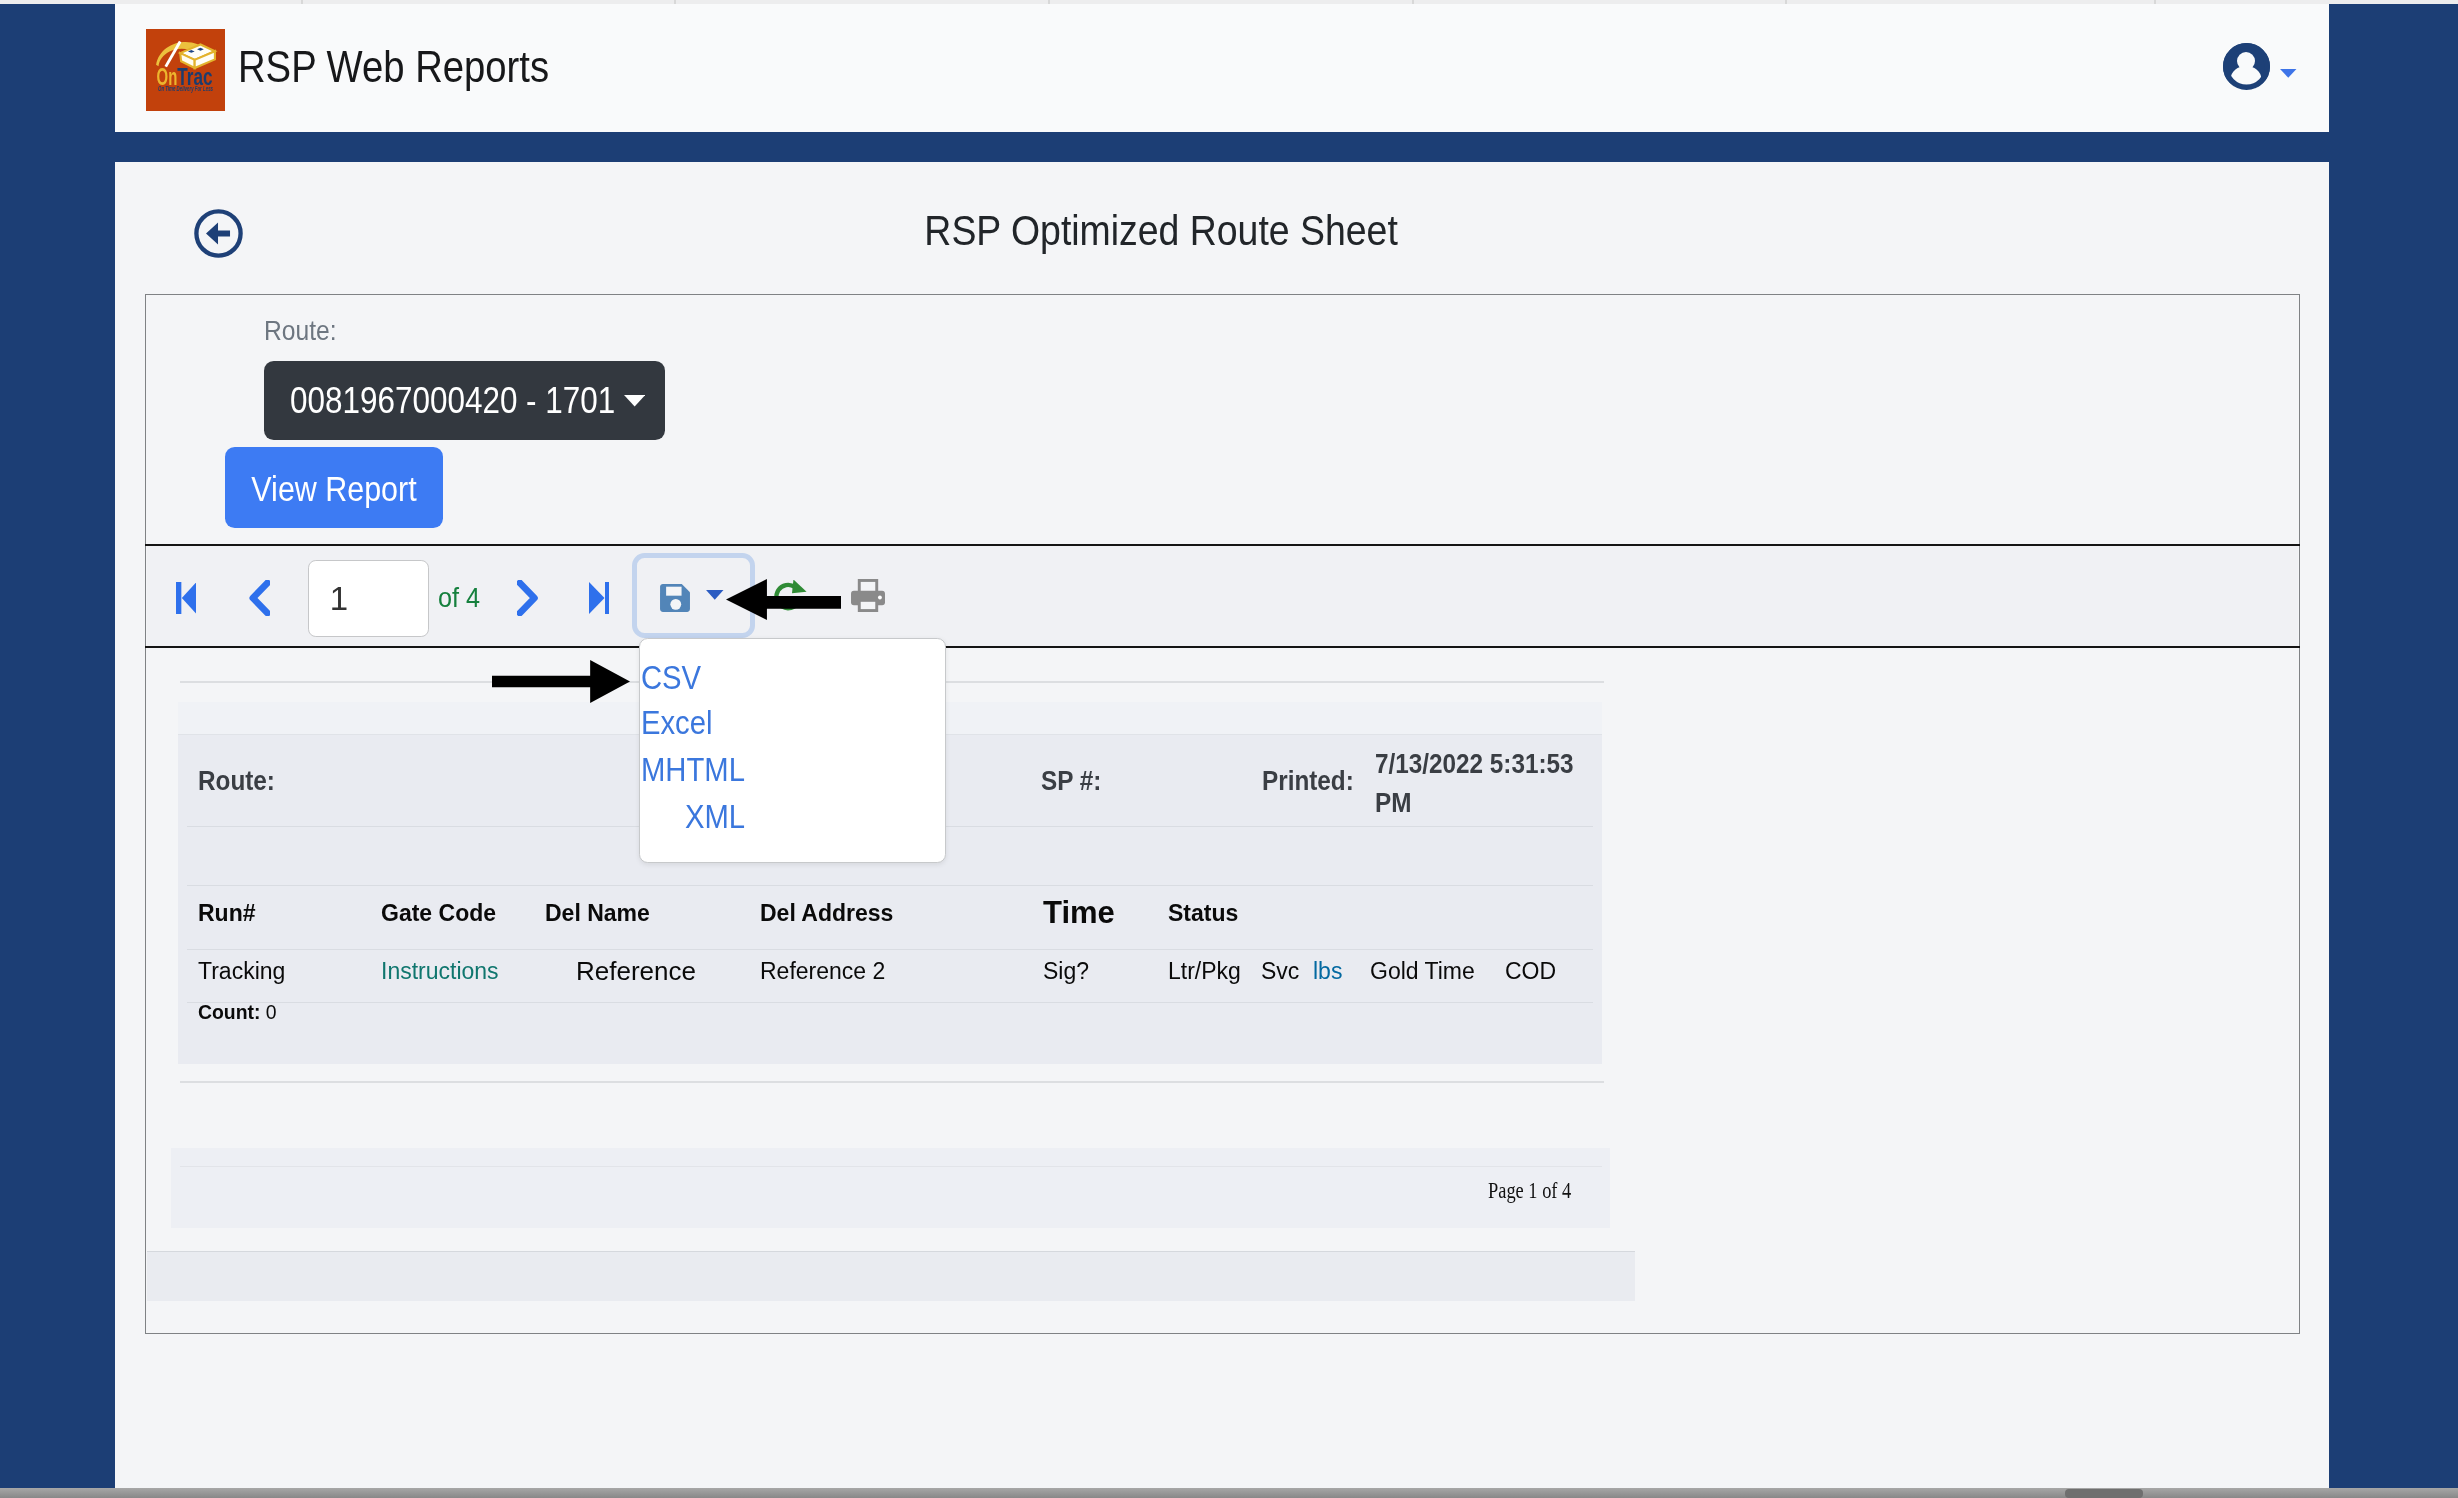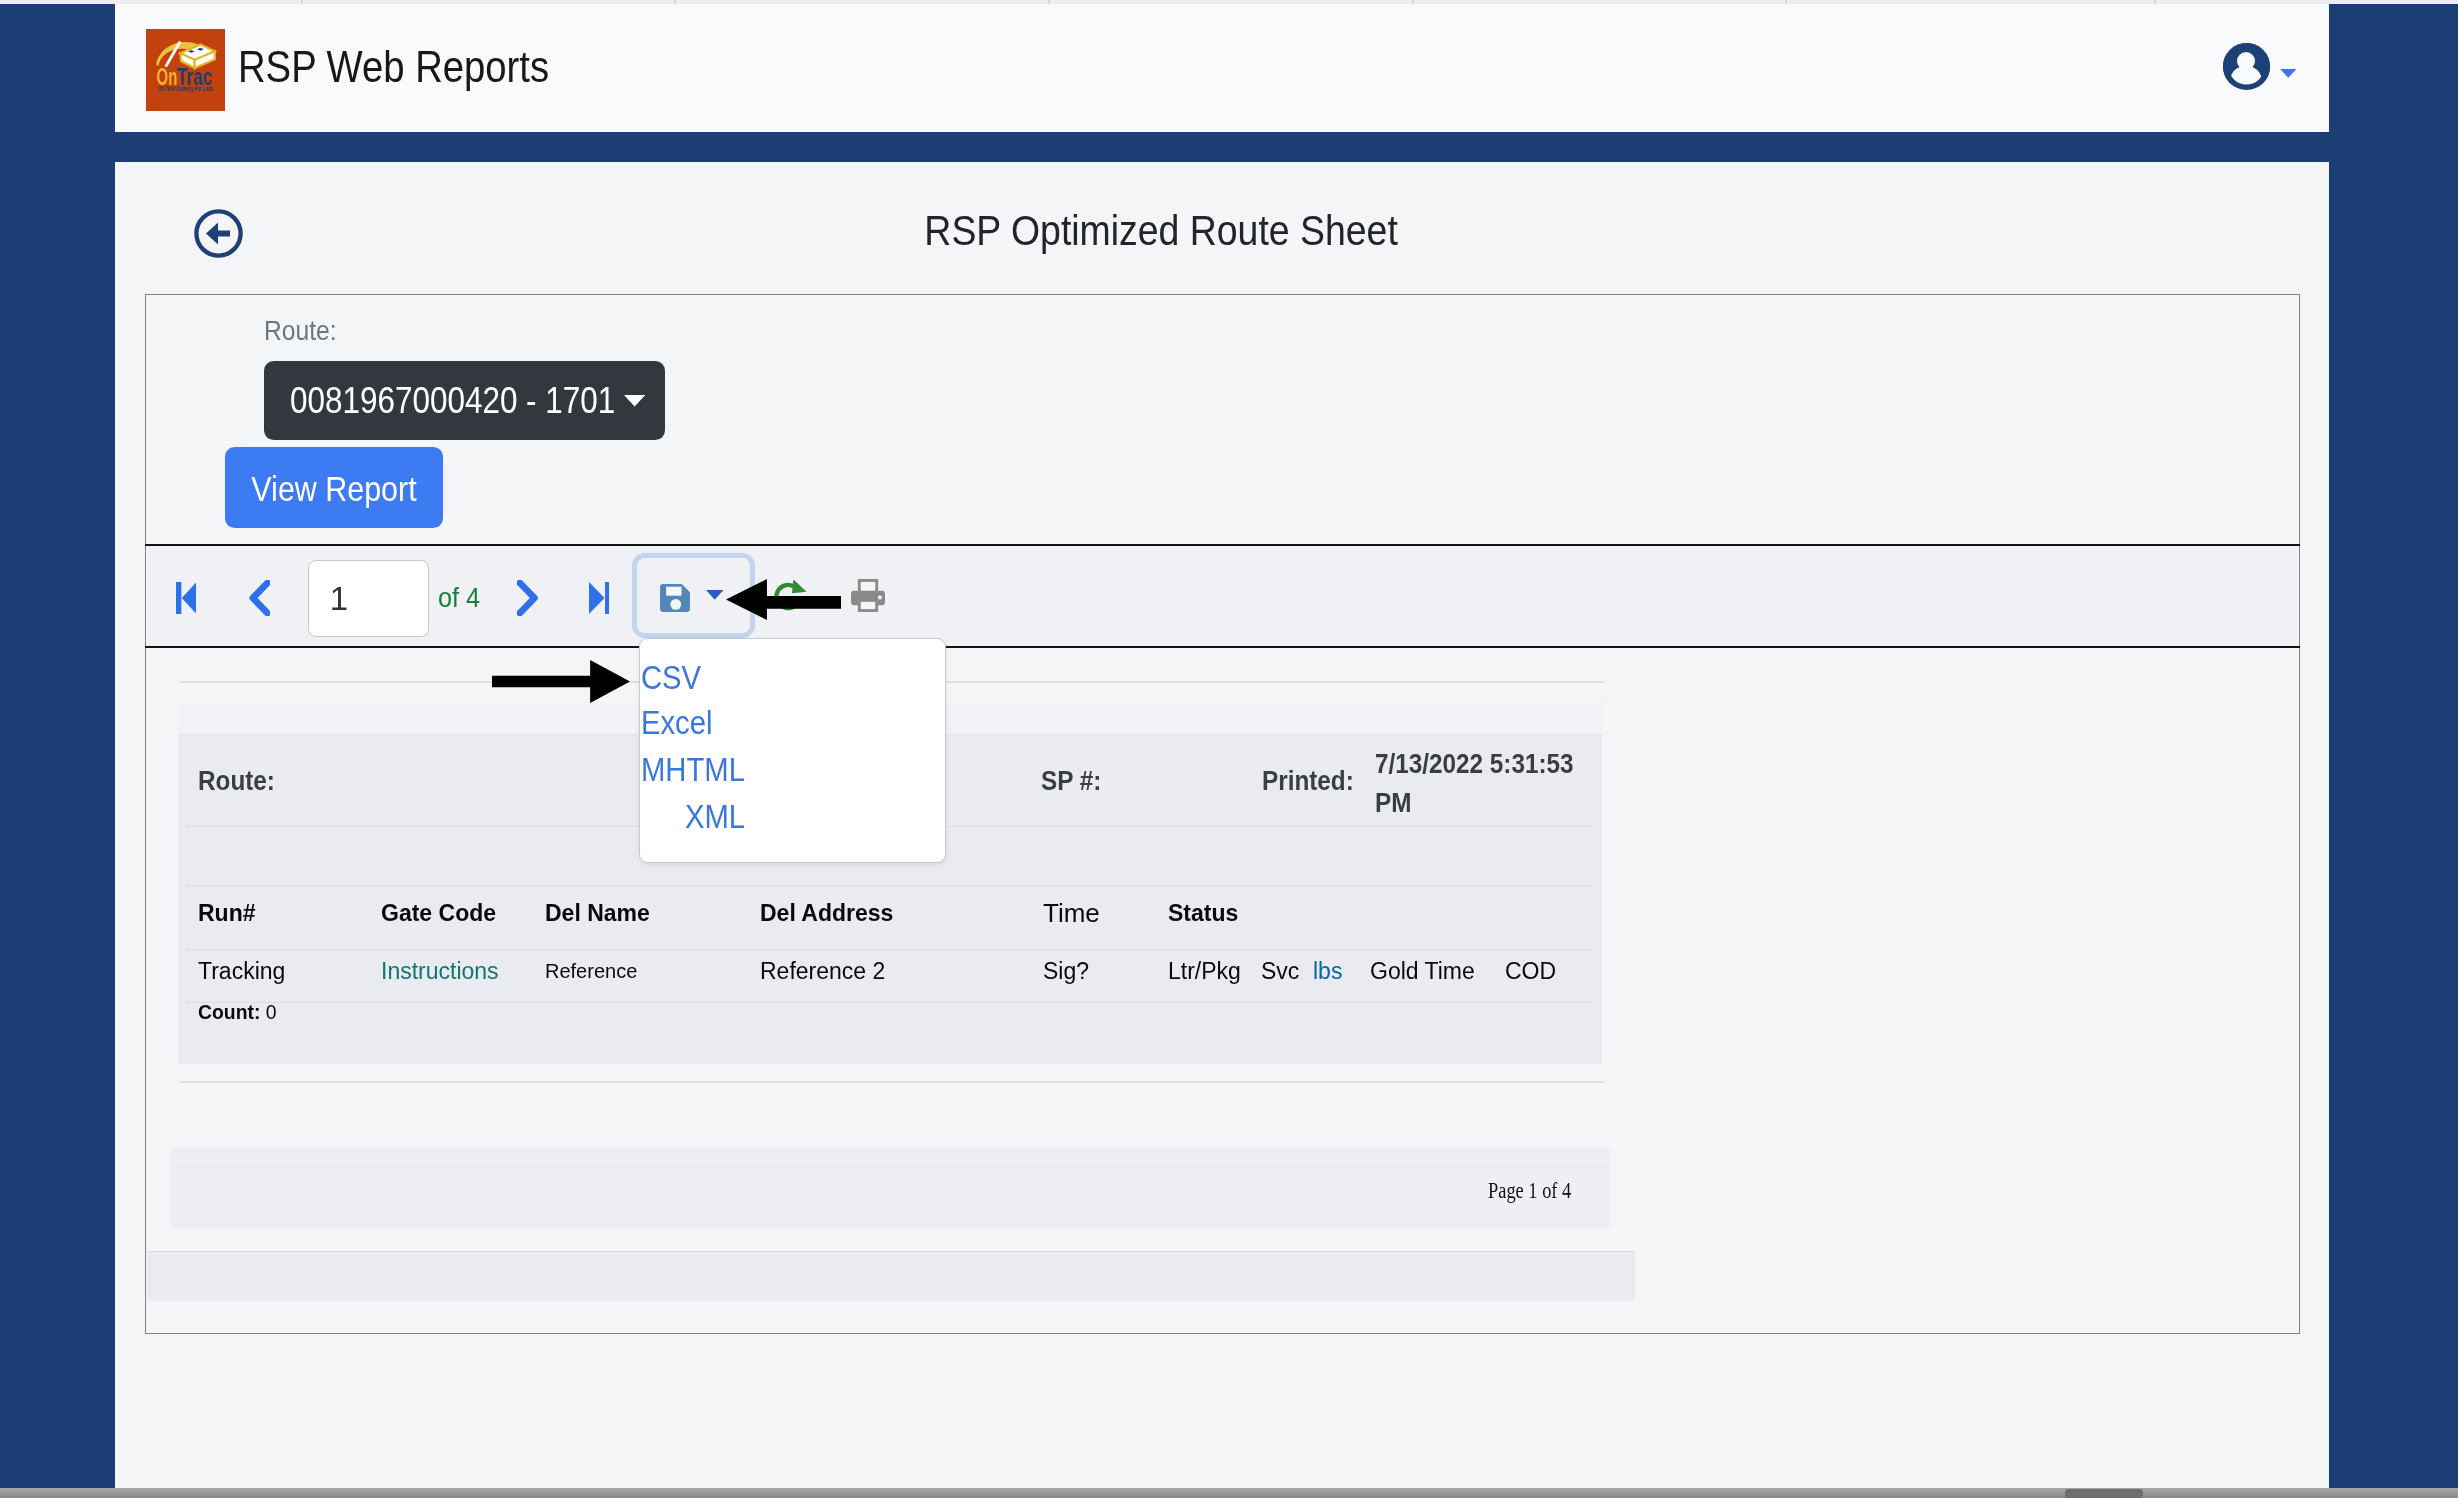--- a/index.html
+++ b/index.html
@@ -132,26 +132,26 @@
   <div class="abs" style="left:198px;top:767px;font-size:27px;font-weight:bold;color:#3a3e44;line-height:28px;"><span class="sx" style="transform:scaleX(0.9);">Route:</span></div>
   <div class="abs" style="left:1041px;top:767px;font-size:27px;font-weight:bold;color:#3a3e44;line-height:28px;"><span class="sx" style="transform:scaleX(0.9);">SP #:</span></div>
   <div class="abs" style="left:1262px;top:767px;font-size:27px;font-weight:bold;color:#3a3e44;line-height:28px;"><span class="sx" style="transform:scaleX(0.9);">Printed:</span></div>
   <div class="abs" style="left:1375px;top:750px;font-size:27px;font-weight:bold;color:#3a3e44;line-height:28px;"><span class="sx" style="transform:scaleX(0.9);">7/13/2022 5:31:53</span></div>
   <div class="abs" style="left:1375px;top:789px;font-size:27px;font-weight:bold;color:#3a3e44;line-height:28px;text-align:right;"><span class="sx" style="transform:scaleX(0.9);">PM</span></div>
 
   <div class="abs" style="left:198px;top:901px;font-size:23px;font-weight:bold;color:#0a0a0a;line-height:24px;">Run#</div>
   <div class="abs" style="left:381px;top:901px;font-size:23px;font-weight:bold;color:#0a0a0a;line-height:24px;">Gate Code</div>
   <div class="abs" style="left:545px;top:901px;font-size:23px;font-weight:bold;color:#0a0a0a;line-height:24px;">Del Name</div>
   <div class="abs" style="left:760px;top:901px;font-size:23px;font-weight:bold;color:#0a0a0a;line-height:24px;">Del Address</div>
-  <div class="abs" style="left:1043px;top:901px;font-size:26px;font-weight:normal;color:#0a0a0a;line-height:24px;">Time</div>
+  <div class="abs" style="left:1043px;top:901px;font-size:31px;font-weight:bold;color:#0a0a0a;line-height:24px;">Time</div>
   <div class="abs" style="left:1168px;top:901px;font-size:23px;font-weight:bold;color:#0a0a0a;line-height:24px;">Status</div>
 
   <div class="abs" style="left:198px;top:959px;font-size:23px;color:#0a0a0a;line-height:24px;">Tracking</div>
   <div class="abs" style="left:381px;top:959px;font-size:23px;color:#0f766e;line-height:24px;">Instructions</div>
-  <div class="abs" style="left:545px;top:959px;font-size:20px;color:#0a0a0a;line-height:24px;">Reference</div>
+  <div class="abs" style="left:576px;top:959px;font-size:26px;color:#0a0a0a;line-height:24px;">Reference</div>
   <div class="abs" style="left:760px;top:959px;font-size:23px;color:#0a0a0a;line-height:24px;">Reference 2</div>
   <div class="abs" style="left:1043px;top:959px;font-size:23px;color:#0a0a0a;line-height:24px;">Sig?</div>
   <div class="abs" style="left:1168px;top:959px;font-size:23px;color:#0a0a0a;line-height:24px;">Ltr/Pkg</div>
   <div class="abs" style="left:1261px;top:959px;font-size:23px;color:#0a0a0a;line-height:24px;">Svc</div>
   <div class="abs" style="left:1313px;top:959px;font-size:23px;color:#0369a1;line-height:24px;">lbs</div>
   <div class="abs" style="left:1370px;top:959px;font-size:23px;color:#0a0a0a;line-height:24px;">Gold Time</div>
   <div class="abs" style="left:1505px;top:959px;font-size:23px;color:#0a0a0a;line-height:24px;">COD</div>
 
   <div class="abs" style="left:198px;top:1002px;font-size:19.4px;color:#0a0a0a;line-height:20.4px;"><b>Count:</b> 0</div>
 

